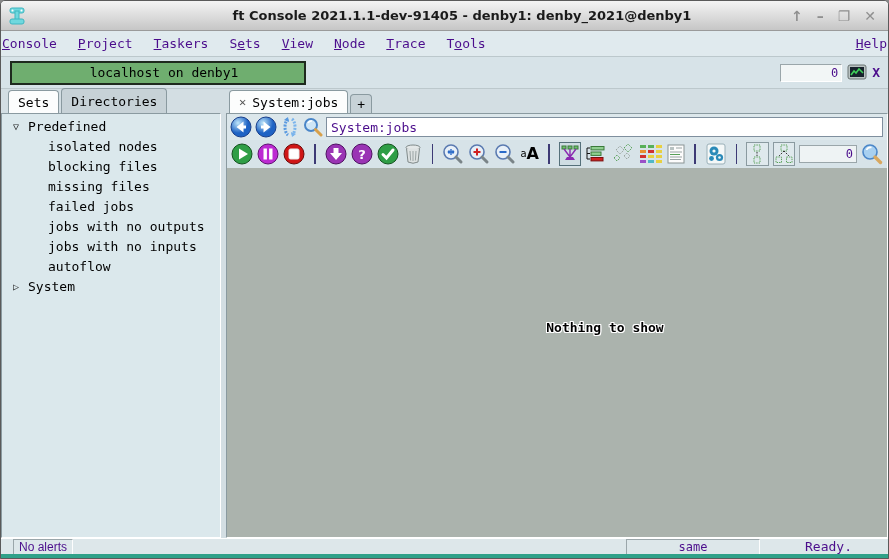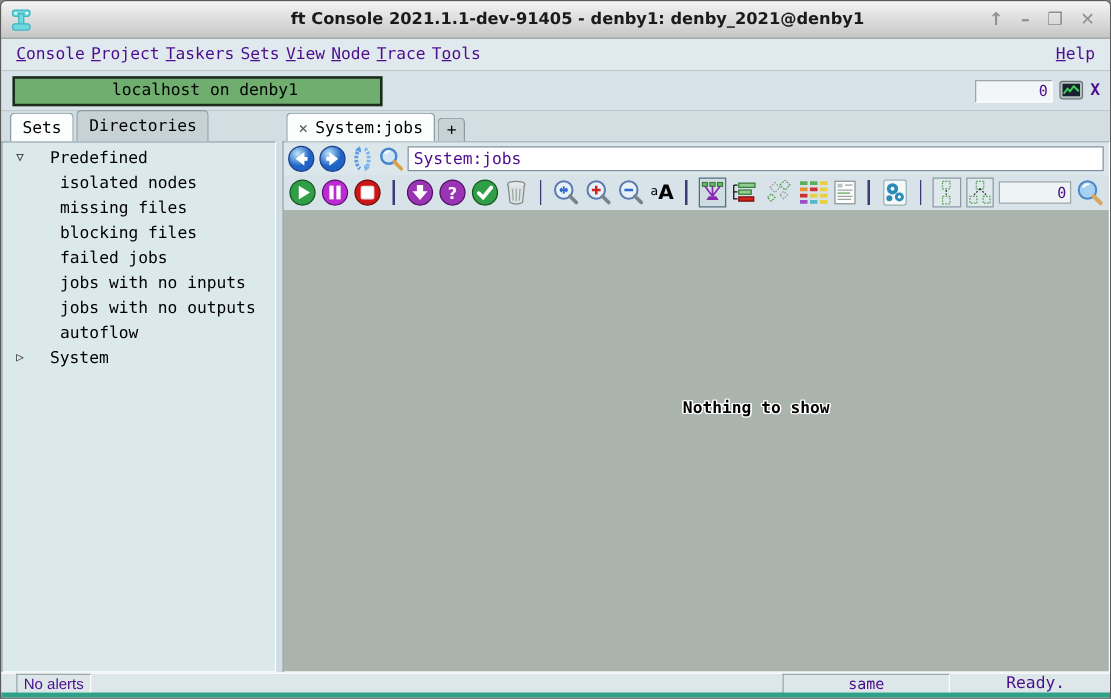--- a/index.html
+++ b/index.html
@@ -14,21 +14,21 @@
   .titlebar{height:30px;background:linear-gradient(#f4f4f4,#c6c6c6);
     border-bottom:1px solid #9a9a9a;display:flex;align-items:center;position:relative;flex:0 0 auto;}
   .app-icon{width:24px;height:24px;margin-left:4px;display:flex;align-items:center;justify-content:center;}
   .title-text{position:absolute;left:0;right:0;text-align:center;
     font-family:"DejaVu Sans",sans-serif;font-weight:bold;font-size:13px;color:#1a1a1a;padding-left:35px;}
   .win-controls{margin-left:auto;display:flex;gap:14px;margin-right:12px;z-index:2;
     color:#8f8f8f;font-weight:bold;font-size:14px;font-family:"DejaVu Sans",sans-serif;}
   .win-controls span{cursor:default;line-height:16px;}
   
   .menubar{height:26px;background:#e0eaee;border-bottom:1px solid #bcc8cc;
-    display:flex;align-items:center;gap:5px;padding:0 12px;color:#4b0d8c;flex:0 0 auto;}
+    display:flex;align-items:center;gap:21px;padding:0 1px;color:#4b0d8c;flex:0 0 auto;}
   .menu-item{cursor:default;}
   .menu-help{margin-left:auto;}
   
   .host-toolbar{height:32px;background:#d7e3e8;border-bottom:1px solid #bcc8cc;
     display:flex;align-items:center;flex:0 0 auto;}
   .host-btn{margin-left:9px;width:296px;height:24px;background:#6fae6f;
     border:2px solid #1e2a1e;text-align:center;line-height:20px;color:#000;cursor:default;padding-left:12px;}
   .host-right{margin-left:auto;display:flex;align-items:center;gap:5px;margin-right:8px;}
   .counter-input{width:62px;height:18px;border:1px solid #9aa6aa;border-right-color:#fff;border-bottom-color:#fff;
     background:#f2f6f6;text-align:right;color:#4b0d8c;font-family:"DejaVu Sans Mono",monospace;font-size:12px;padding:0 3px;}
@@ -46,21 +46,21 @@
   .body{flex:1;display:flex;min-height:0;}
   .left-panel{width:220px;background:#dbe8ec;border:1px solid #8a9aa0;border-right-color:#fff;border-bottom-color:#fff;
     overflow:hidden;}
   .splitter{width:5px;background:#d3dee3;cursor:col-resize;}
   .right-panel{flex:1;border:1px solid #8a9aa0;border-bottom-color:#fff;border-right-color:#fff;
     display:flex;flex-direction:column;background:#d7e3e8;min-width:0;}
   
   .tree{padding-top:2px;}
   .tree-row{height:20px;display:flex;align-items:center;white-space:nowrap;cursor:default;}
   .tree-row .tri{width:12px;margin-left:8px;font-size:10px;color:#222;text-align:center;}
-  .tree-row.root .lbl{margin-left:18px;}
+  .tree-row.root .lbl{margin-left:6px;}
   .tree-row.child{padding-left:46px;}
   .tree-row.selected{background:#4e6d88;color:#fff;}
   
   .nav-toolbar{height:26px;display:flex;align-items:center;gap:3px;padding:2px 4px 2px 3px;flex:0 0 auto;background:#dce7eb;}
   .nav-toolbar .address{flex:1;height:20px;border:1px solid #7f8f9e;background:#fff;
     color:#4b0d8c;font-family:"DejaVu Sans Mono",monospace;font-size:13px;padding:0 4px;}
   .tbtn{border:none;background:transparent;padding:0;display:flex;align-items:center;justify-content:center;cursor:pointer;}
   
   .action-toolbar{height:28px;display:flex;align-items:center;gap:4px;padding:0 4px;flex:0 0 auto;background:#d7e3e8;}
   .sep{width:2px;height:20px;background:#3d3a75;margin:0 5px;}
@@ -159,25 +159,25 @@
 
   <div class="body">
 
     <div class="left-panel">
       <div class="tree" id="tree">
           <div class="tree-row root">
             <span class="tri">▽</span>
             <span class="lbl">Predefined</span>
           </div>
           <div class="tree-row child">isolated nodes</div>
+          <div class="tree-row child">blocking files</div>
           <div class="tree-row child">missing files</div>
-          <div class="tree-row child">blocking files</div>
           <div class="tree-row child">failed jobs</div>
+          <div class="tree-row child">jobs with no outputs</div>
           <div class="tree-row child">jobs with no inputs</div>
-          <div class="tree-row child">jobs with no outputs</div>
           <div class="tree-row child">autoflow</div>
           <div class="tree-row root">
             <span class="tri">▷</span>
             <span class="lbl">System</span>
           </div>
         </div>
     </div>
 
     <div class="splitter"></div>
 

